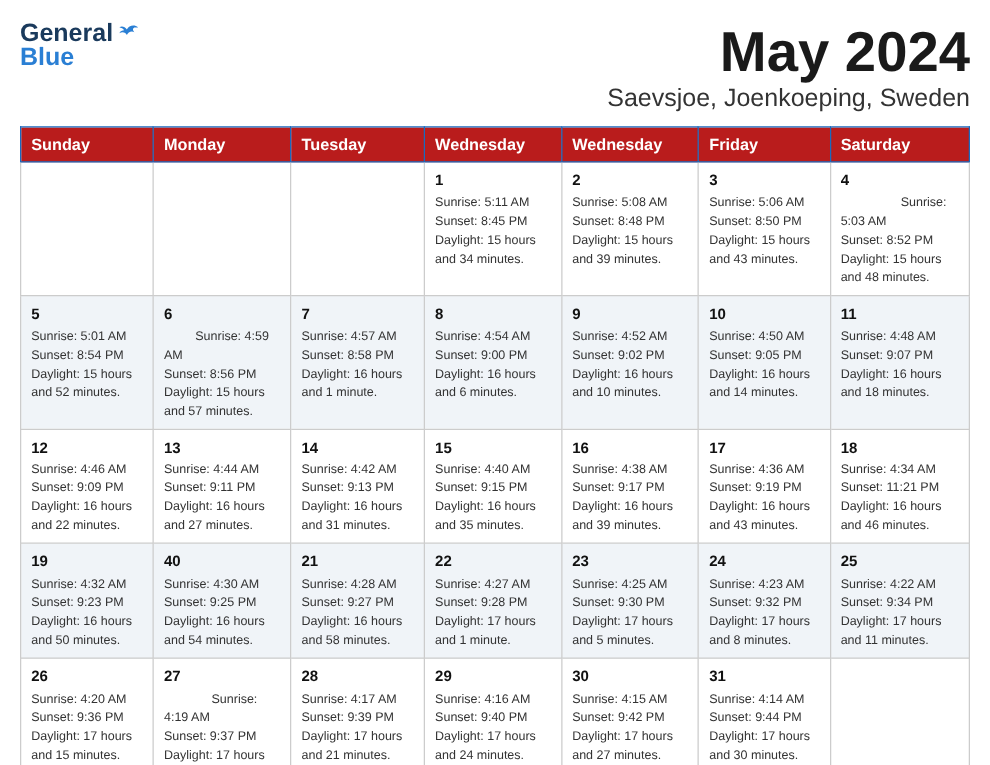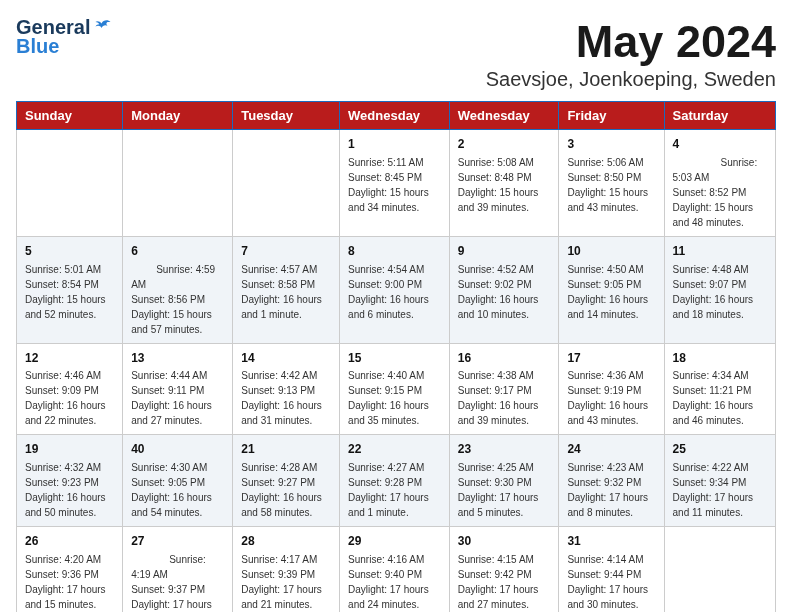--- a/index.html
+++ b/index.html
@@ -183,21 +183,21 @@
 Daylight: 16 hours and 43 minutes.</span></td>
         <td><span class="day-number">18</span><span class="day-info" style="white-space: pre-line;">Sunrise: 4:34 AM
 Sunset: 11:21 PM
 Daylight: 16 hours and 46 minutes.</span></td>
       </tr>
       <tr>
         <td><span class="day-number">19</span><span class="day-info" style="white-space: pre-line;">Sunrise: 4:32 AM
 Sunset: 9:23 PM
 Daylight: 16 hours and 50 minutes.</span></td>
         <td><span class="day-number">40</span><span class="day-info" style="white-space: pre-line;">Sunrise: 4:30 AM
-Sunset: 9:05 PM
+Sunset: 9:25 PM
 Daylight: 16 hours and 54 minutes.</span></td>
         <td><span class="day-number">21</span><span class="day-info" style="white-space: pre-line;">Sunrise: 4:28 AM
 Sunset: 9:27 PM
 Daylight: 16 hours and 58 minutes.</span></td>
         <td><span class="day-number">22</span><span class="day-info" style="white-space: pre-line;">Sunrise: 4:27 AM
 Sunset: 9:28 PM
 Daylight: 17 hours and 1 minute.</span></td>
         <td><span class="day-number">23</span><span class="day-info" style="white-space: pre-line;">Sunrise: 4:25 AM
 Sunset: 9:30 PM
 Daylight: 17 hours and 5 minutes.</span></td>

